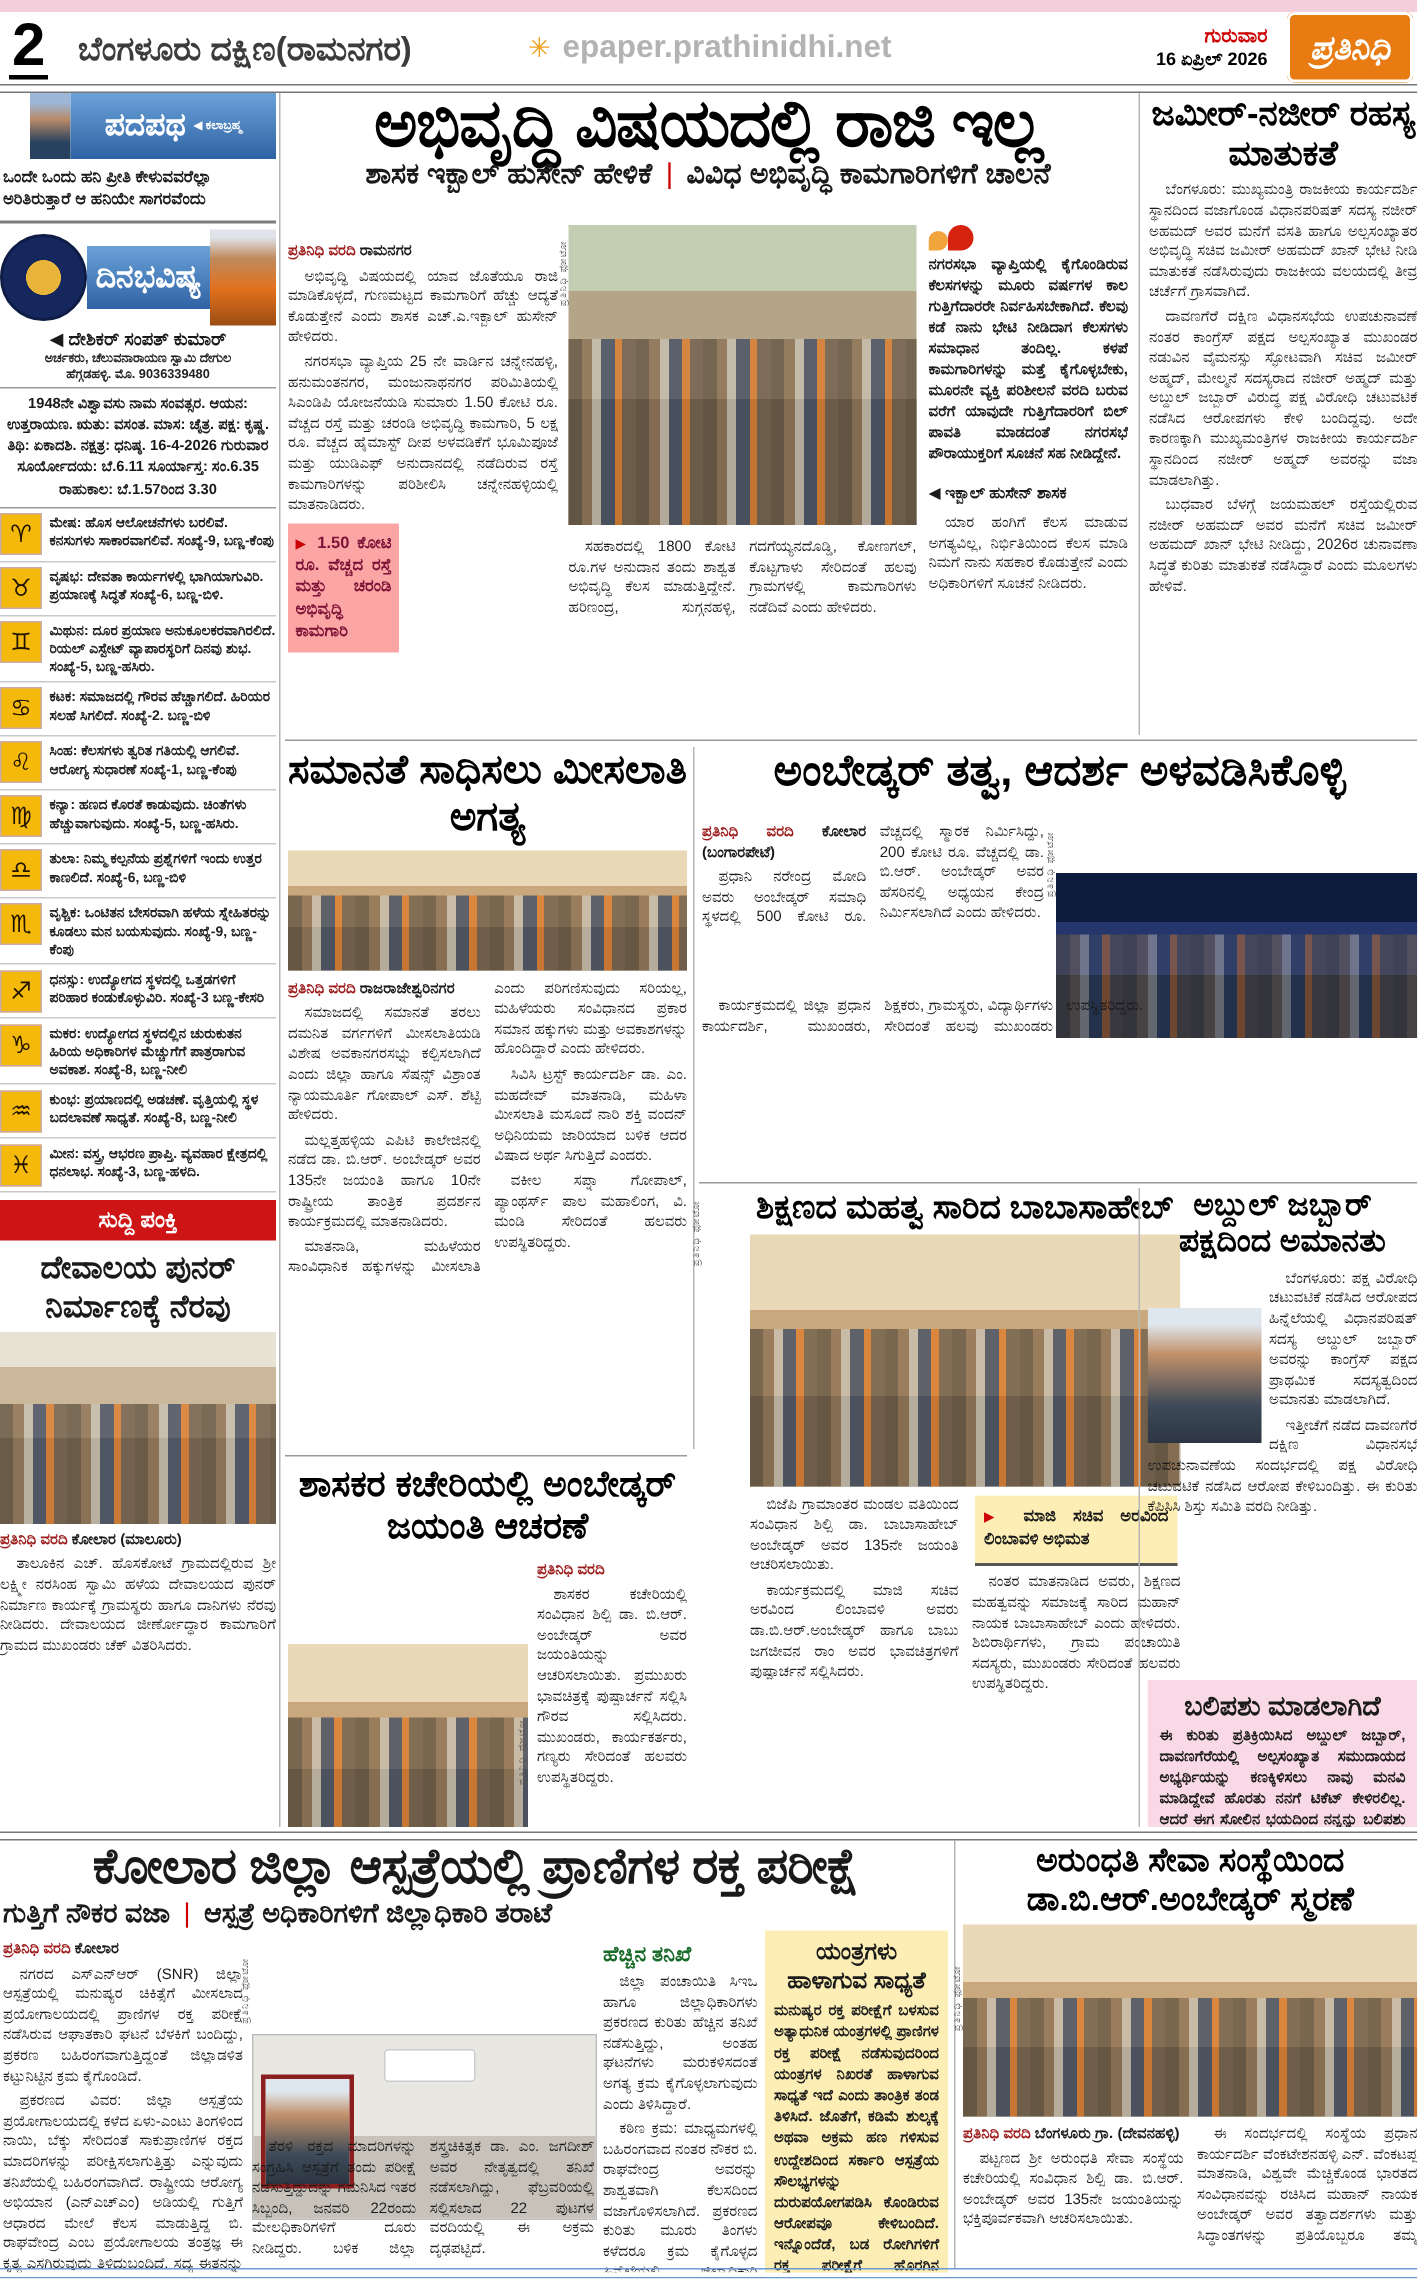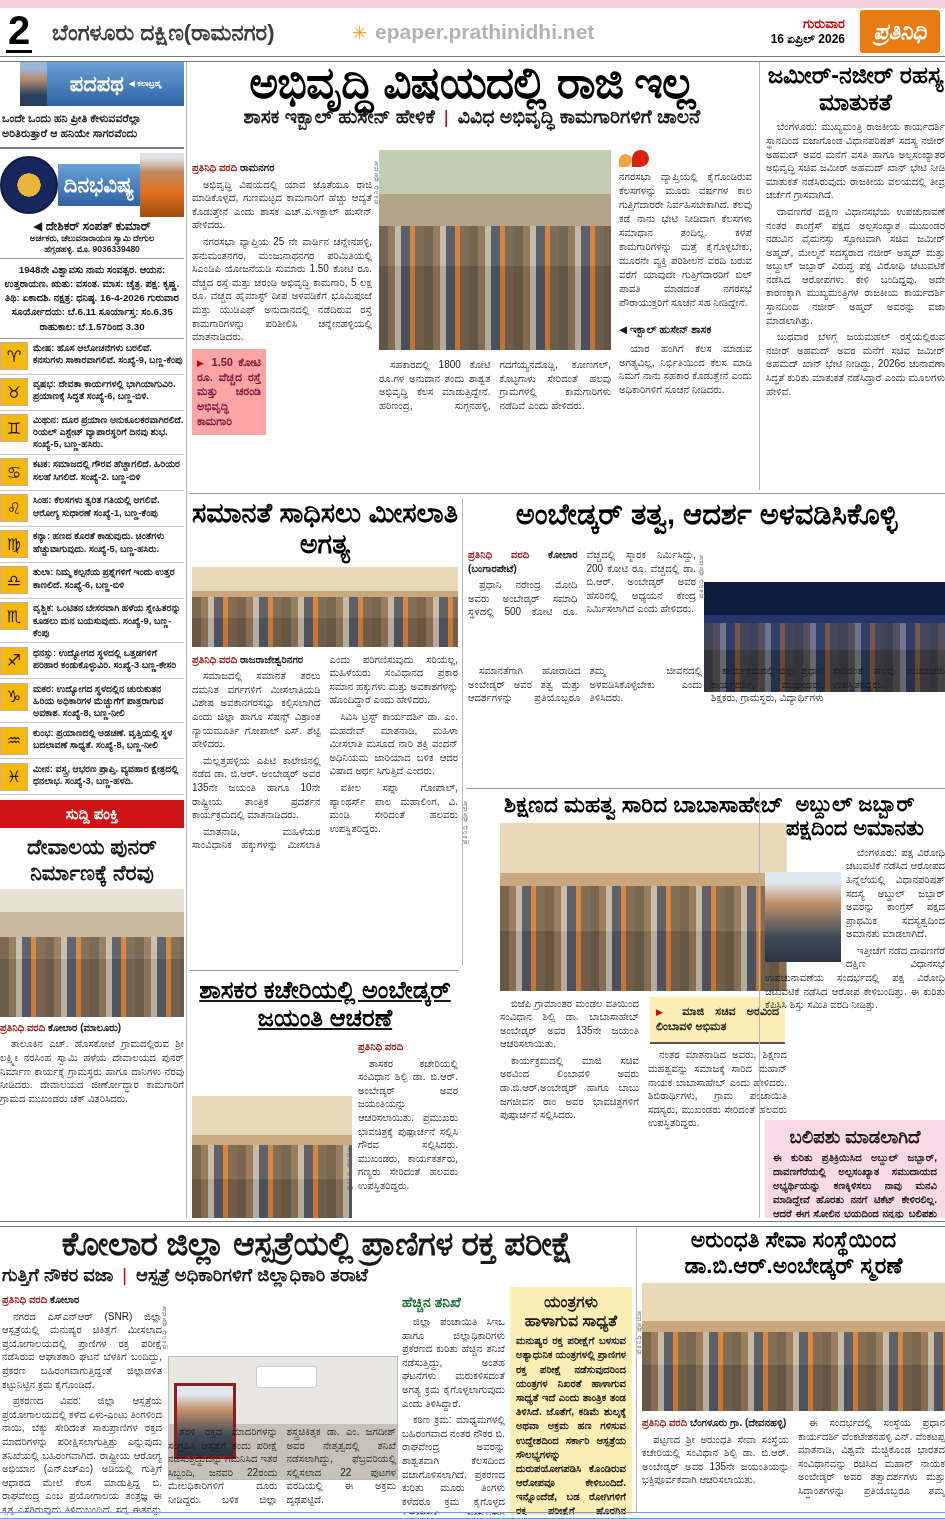--- a/index.html
+++ b/index.html
@@ -55,21 +55,21 @@
   .subhead{display:flex;align-items:center;justify-content:center;gap:9px;font-size:19px;font-weight:800;}
   .subhead .pipe{color:#c00;font-weight:400;}
   .h2{font-weight:800;color:#000;text-align:center;line-height:1.16;}
   .credit{position:absolute;font-size:6.5px;color:#555;writing-mode:vertical-rl;transform:rotate(180deg);letter-spacing:1px;}
   .pinkbox{background:#fca5a5;padding:6px 5px;font-size:11px;font-weight:800;color:#7c1236;line-height:1.35;}
   .pinkbox .arr{color:#c00;font-size:9px;}
   .qbox .drops{height:20px;}
   .qbox .d1,.qbox .d2{display:inline-block;border-radius:50% 50% 50% 0;transform:rotate(0deg);}
   .qbox .d1{width:13px;height:13px;background:#f2a43c;}
   .qbox .d2{width:17px;height:17px;background:#d62310;}
-  .qbox .qt{font-size:10px;font-weight:400;line-height:1.4;text-align:justify;}
+  .qbox .qt{font-size:10px;font-weight:700;line-height:1.4;text-align:justify;}
   .qbox .attr{font-size:10.5px;font-weight:800;margin-top:3px;}
   .ybox{background:#fceeb4;padding:6px 6px;}
   .ybox .yt{font-size:15.5px;font-weight:800;text-align:center;margin-bottom:4px;line-height:1.2;}
   .ybox .yb{font-size:10px;font-weight:600;line-height:1.42;text-align:justify;}
   .ypull{background:#fceeb4;padding:7px 6px;font-size:11px;font-weight:800;line-height:1.45;border-bottom:2px solid #555;margin:4px 2px;break-inside:avoid;}
   .greenhead{font-size:14px;font-weight:800;color:#1a6b2a;margin-bottom:3px;}
   .pinkpanel{background:#f9d9e6;padding:7px 8px;}
   .pinkpanel .pt{font-size:18px;font-weight:800;text-align:center;margin-bottom:3px;}
   .pinkpanel .pb{font-size:10px;font-weight:700;text-align:justify;line-height:1.4;}
   .cols2{column-count:2;column-gap:9px;}
@@ -280,21 +280,20 @@
       <div>
           <p>ಪ್ರಧಾನಿ ನರೇಂದ್ರ ಮೋದಿ ಅವರು ಅಂಬೇಡ್ಕರ್ ಸಮಾಧಿ ಸ್ಥಳದಲ್ಲಿ 500 ಕೋಟಿ ರೂ. ವೆಚ್ಚದಲ್ಲಿ ಸ್ಮಾರಕ ನಿರ್ಮಿಸಿದ್ದು, 200 ಕೋಟಿ ರೂ. ವೆಚ್ಚದಲ್ಲಿ ಡಾ. ಬಿ.ಆರ್. ಅಂಬೇಡ್ಕರ್ ಅವರ ಹೆಸರಿನಲ್ಲಿ ಅಧ್ಯಯನ ಕೇಂದ್ರ ನಿರ್ಮಿಸಲಾಗಿದೆ ಎಂದು ಹೇಳಿದರು.</p>
         </div>
     </div>
     <div class="abs ph stage" style="left:236px;top:50px;width:241px;height:110px;">
         <div class="crowdline" style="opacity:.45;"></div>
       </div>
     <div class="credit" style="left:229px;top:56px;">ಪ್ರತಿನಿಧಿ ಫೋಟೋ</div>
     <div class="abs body cols4" style="left:0;top:166px;width:477px;height:120px;overflow:hidden;">
       <div>
-          <p>ಸಮಾನತೆಗಾಗಿ ಹೋರಾಡಿದ ಅಂಬೇಡ್ಕರ್ ಅವರ ತತ್ವ ಮತ್ತು ಆದರ್ಶಗಳನ್ನು ಪ್ರತಿಯೊಬ್ಬರೂ ತಮ್ಮ ಜೀವನದಲ್ಲಿ ಅಳವಡಿಸಿಕೊಳ್ಳಬೇಕು ಎಂದು ತಿ‍ಳಿಸಿದರು.</p>
           <p>ಕಾರ್ಯಕ್ರಮದಲ್ಲಿ ಜಿಲ್ಲಾ ಪ್ರಧಾನ ಕಾರ್ಯದರ್ಶಿ, ಮುಖಂಡರು, ಶಿಕ್ಷಕರು, ಗ್ರಾಮಸ್ಥರು, ವಿದ್ಯಾರ್ಥಿಗಳು ಸೇರಿದಂತೆ ಹಲವು ಮುಖಂಡರು ಉಪಸ್ಥಿತರಿದ್ದರು.</p>
         </div>
     </div>
   </div>
 
   <div class="hline" style="left:466px;top:788px;width:479px;"></div>
 
   <div class="abs" style="left:468px;top:792px;width:287px;height:426px;overflow:hidden;margin-left:32px;">
     <div class="h2" style="font-size:22px;">ಶಿಕ್ಷಣದ ಮಹತ್ವ ಸಾರಿದ ಬಾಬಾಸಾಹೇಬ್</div>
     <div class="ph indoor" style="margin-top:5px;height:168px;">
@@ -327,21 +326,21 @@
         </div>
     </div>
     <div class="pinkpanel" style="margin-top:4px;">
       <div class="pt">ಬಲಿಪಶು ಮಾಡಲಾಗಿದೆ</div>
       <div class="pb">ಈ ಕುರಿತು ಪ್ರತಿಕ್ರಿಯಿಸಿದ ಅಬ್ದುಲ್ ಜಬ್ಬಾರ್, ದಾವಣಗೆರೆಯಲ್ಲಿ ಅಲ್ಪಸಂಖ್ಯಾತ ಸಮುದಾಯದ ಅಭ್ಯರ್ಥಿಯನ್ನು ಕಣಕ್ಕಿಳಿಸಲು ನಾವು ಮನವಿ ಮಾಡಿದ್ದೇವೆ ಹೊರತು ನನಗೆ ಟಿಕೆಟ್ ಕೇಳಿರಲಿಲ್ಲ. ಆದರೆ ಈಗ ಸೋಲಿನ ಭಯದಿಂದ ನನ್ನನ್ನು ಬಲಿಪಶು ಮಾಡಲಾಗುತ್ತಿದೆ ಎಂದು ಆರೋಪಿಸಿದ್ದಾರೆ.</div>
     </div>
   </div>
 
   <div class="hline" style="left:190px;top:970px;width:268px;"></div>
 
-  <div class="abs" style="left:192px;top:976px;width:266px;height:242px;overflow:hidden;text-decoration:underline;">
+  <div class="abs" style="left:192px;top:976px;width:266px;height:242px;overflow:hidden;">
     <div class="h2" style="font-size:24px;">ಶಾಸಕರ ಕಚೇರಿಯಲ್ಲಿ ಅಂಬೇಡ್ಕರ್ ಜಯಂತಿ ಆಚರಣೆ</div>
     <div class="abs ph indoor" style="left:0;top:64px;width:160px;height:130px;">
         <div class="crowdline"></div>
       </div>
     <div class="abs body" style="left:166px;top:64px;width:100px;height:176px;overflow:hidden;">
       <p class="byline"><span class="agency">ಪ್ರತಿನಿಧಿ ವರದಿ</span></p>
       <div>
           <p>ಶಾಸಕರ ಕಚೇರಿಯಲ್ಲಿ ಸಂವಿಧಾನ ಶಿಲ್ಪಿ ಡಾ. ಬಿ.ಆರ್. ಅಂಬೇಡ್ಕರ್ ಅವರ ಜಯಂತಿಯನ್ನು ಆಚರಿಸಲಾಯಿತು. ಪ್ರಮುಖರು ಭಾವಚಿತ್ರಕ್ಕೆ ಪುಷ್ಪಾರ್ಚನೆ ಸಲ್ಲಿಸಿ ಗೌರವ ಸಲ್ಲಿಸಿದರು. ಮುಖಂಡರು, ಕಾರ್ಯಕರ್ತರು, ಗಣ್ಯರು ಸೇರಿದಂತೆ ಹಲವರು ಉಪಸ್ಥಿತರಿದ್ದರು.</p>
         </div>
     </div>

